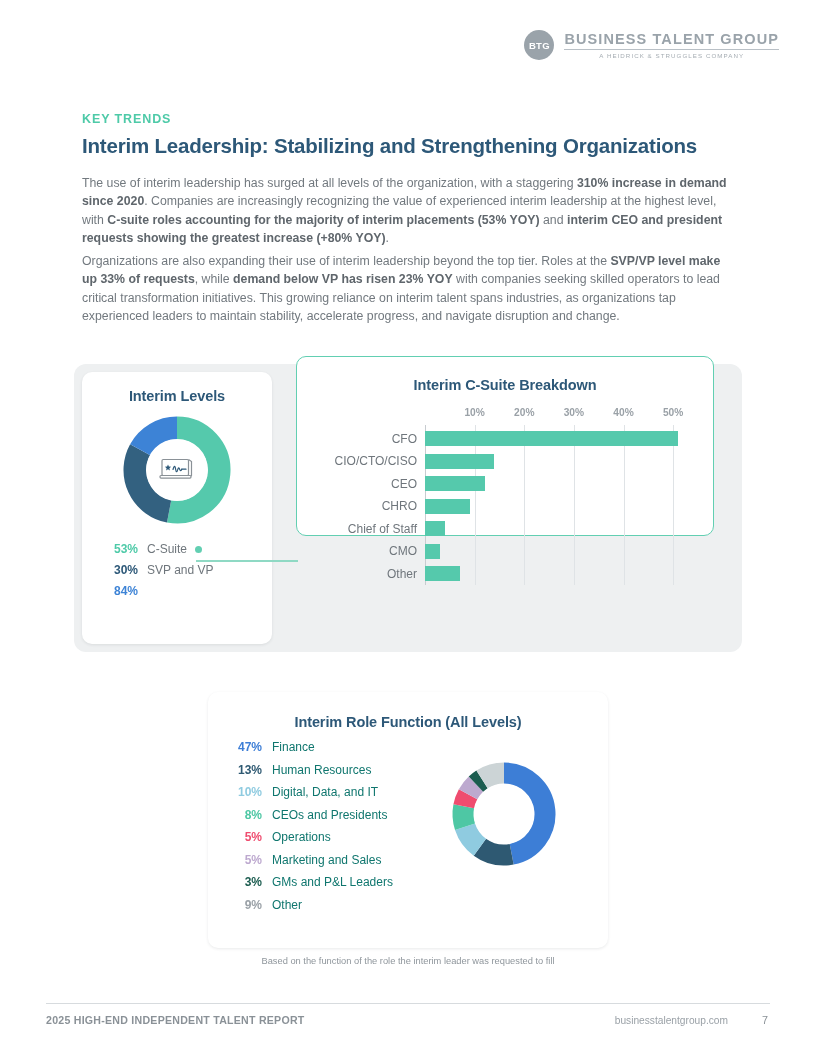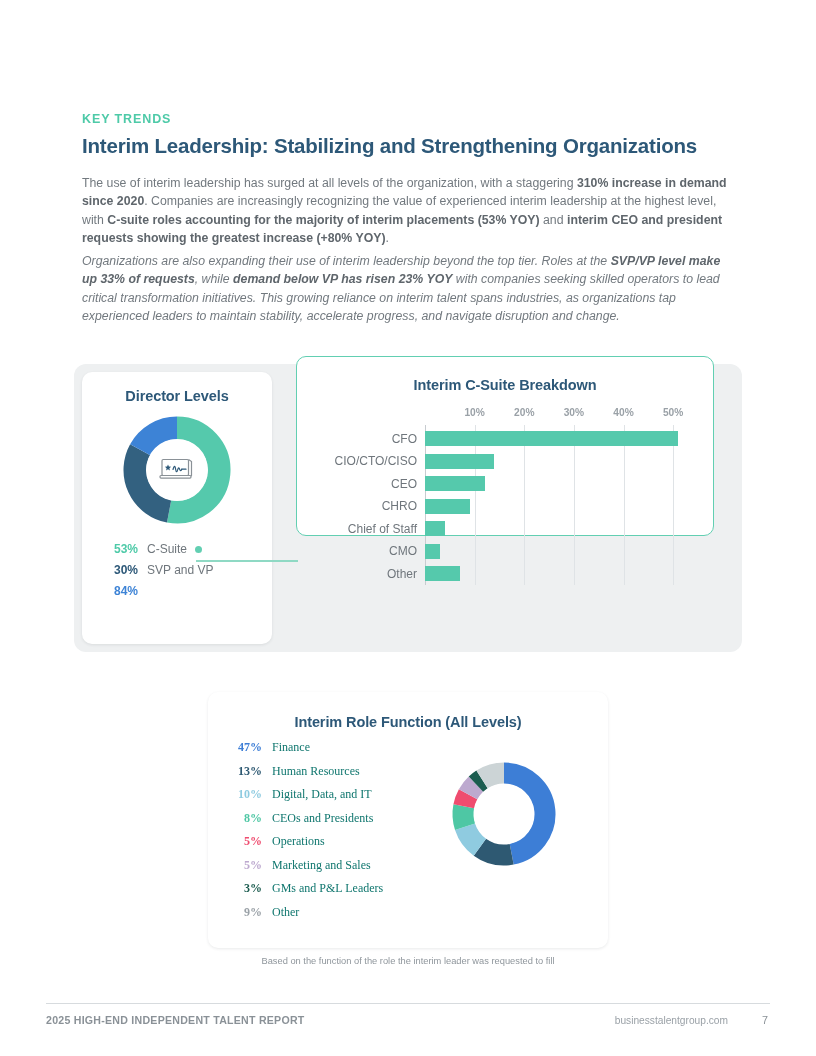--- a/index.html
+++ b/index.html
@@ -30,21 +30,21 @@
     font-size: 12.5px; font-weight: bold; letter-spacing: .9px; color: #4ecaa8;
   }
   .headline {
     position: absolute; left: 82px; top: 134px; width: 660px;
     font-size: 20.5px; font-weight: bold; color: #2d5878; letter-spacing: -.2px;
   }
 
   
   .body-copy { position: absolute; left: 82px; width: 652px; color: #72797f; font-size: 12.3px; line-height: 18.4px; }
   .body-copy.p1 { top: 174px; }
-  .body-copy.p2 { top: 252px; font-style: italic; }
+  .body-copy.p2 { top: 252px; }
   .body-copy b { color: #5f666c; font-weight: bold; }
 
   
   .panel {
     position: absolute; left: 74px; top: 364px;
     width: 668px; height: 288px;
     background: #eef0f1; border-radius: 12px;
   }
   .card {
     position: absolute; background: #ffffff; border-radius: 10px;
@@ -98,21 +98,21 @@
     position: absolute; right: 100%; margin-right: 8px; white-space: nowrap;
     font-size: 12px; color: #6f767c;
   }
   .bar { height: 15px; background: #55c9ac; }
 
   
   .card-roles { left: 208px; top: 692px; width: 400px; height: 256px; }
   .card-roles .card-title { margin-top: 22px; }
   .roles-body { display: flex; margin-top: 10px; }
   .roles-legend { margin-left: 24px; width: 210px; }
-  .roles-row { display: flex; align-items: baseline; font-size: 12px; margin-bottom: 8.5px; font-family: Liberation Serif, serif; }
+  .roles-row { display: flex; align-items: baseline; font-size: 12px; margin-bottom: 8.5px; }
   .roles-pct { width: 30px; text-align: right; font-weight: bold; flex: none; }
   .roles-label { margin-left: 10px; color: #0f766e; }
   .roles-donut { margin-left: 6px; margin-top: 18px; }
 
   .caption {
     position: absolute; left: 0; right: 0; top: 956px; text-align: center;
     font-size: 9.3px; color: #8f969c;
   }
 
   
@@ -122,31 +122,39 @@
     font-size: 10.6px; font-weight: bold; letter-spacing: .25px; color: #8a9197;
   }
   .footer-site { position: absolute; right: 88px; top: 1015px; font-size: 10.2px; color: #9aa1a7; }
   .footer-page { position: absolute; right: 48px; top: 1014px; font-size: 10.8px; color: #8a9197; }
 </style>
 </head>
 <body>
 
 <div class="page">
 
+  <div class="logo-row">
+    <div class="logo-badge">BTG</div>
+    <div class="logo-text">
+      <div class="logo-main">BUSINESS TALENT GROUP</div>
+      <div class="logo-rule"></div>
+      <div class="logo-sub">A HEIDRICK &amp; STRUGGLES COMPANY</div>
+    </div>
+  </div>
 
   <div class="kicker">KEY TRENDS</div>
   <h1 class="headline">Interim Leadership: Stabilizing and Strengthening Organizations</h1>
 
   <p class="body-copy p1"><span>The use of interim leadership has surged at all levels of the organization, with a staggering </span><b>310% increase in demand since 2020</b><span>. Companies are increasingly recognizing the value of experienced interim leadership at the highest level, with </span><b>C-suite roles accounting for the majority of interim placements (53% YOY)</b><span> and </span><b>interim CEO and president requests showing the greatest increase (+80% YOY)</b><span>.</span></p>
   <p class="body-copy p2"><span>Organizations are also expanding their use of interim leadership beyond the top tier. Roles at the </span><b>SVP/VP level make up 33% of requests</b><span>, while </span><b>demand below VP has risen 23% YOY</b><span> with companies seeking skilled operators to lead critical transformation initiatives. This growing reliance on interim talent spans industries, as organizations tap experienced leaders to maintain stability, accelerate progress, and navigate disruption and change.</span></p>
 
   <div class="panel"></div>
 
   <div class="card card-levels">
-    <div class="card-title">Director Levels</div>
+    <div class="card-title">Interim Levels</div>
     <div class="donut-wrap">
       <div class="donut">
         <svg width="108" height="108" viewBox="0 0 108 108">
           <g id="levels-slices">
               <path d="M 54 12 A 42 42 0 1 1 46.12998478739956 95.25606453060493" fill="none" stroke="#55c9ac" stroke-width="23"></path>
               <path d="M 46.12998478739956 95.25606453060493 A 42 42 0 0 1 17.195119438157732 33.766345687727956" fill="none" stroke="#336180" stroke-width="23"></path>
               <path d="M 17.195119438157732 33.766345687727956 A 42 42 0 0 1 53.99999999999999 12" fill="none" stroke="#3d83d6" stroke-width="23"></path>
             </g>
           <circle cx="54" cy="54" r="31" fill="#ffffff"></circle>
         </svg>

